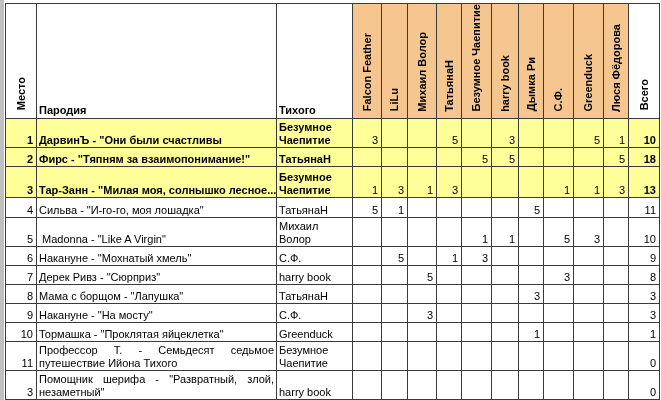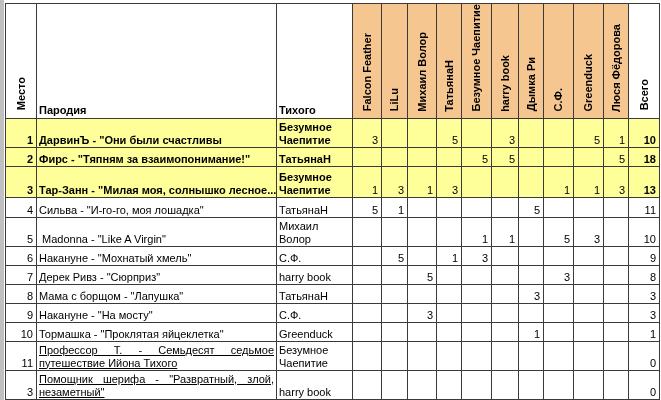--- a/index.html
+++ b/index.html
@@ -24,21 +24,21 @@
   .rot{
     writing-mode:vertical-rl;
     transform:rotate(180deg);
     white-space:nowrap;
     font-weight:bold;font-size:11px;
     display:inline-block;
   }
   th.parody-h,th.author-h{text-align:left;font-weight:bold;padding:0 2px 1px 2px;}
   td.place{text-align:right;padding-right:3px;}
   td.parody{white-space:nowrap;}
-  td.parody.just{white-space:normal;text-align:justify;text-decoration:underline;}
+  td.parody.just{white-space:normal;text-align:justify;}
   td.parody.pre{white-space:pre;}
   td.author{white-space:normal;}
   td.score,td.total{text-align:right;padding-right:3px;}
   tr.hl td{background:#ffff99;font-weight:bold;}
   tr.hl td.score{font-weight:normal;}
 </style>
 </head>
 <body>
 
 <div class="wrap">

